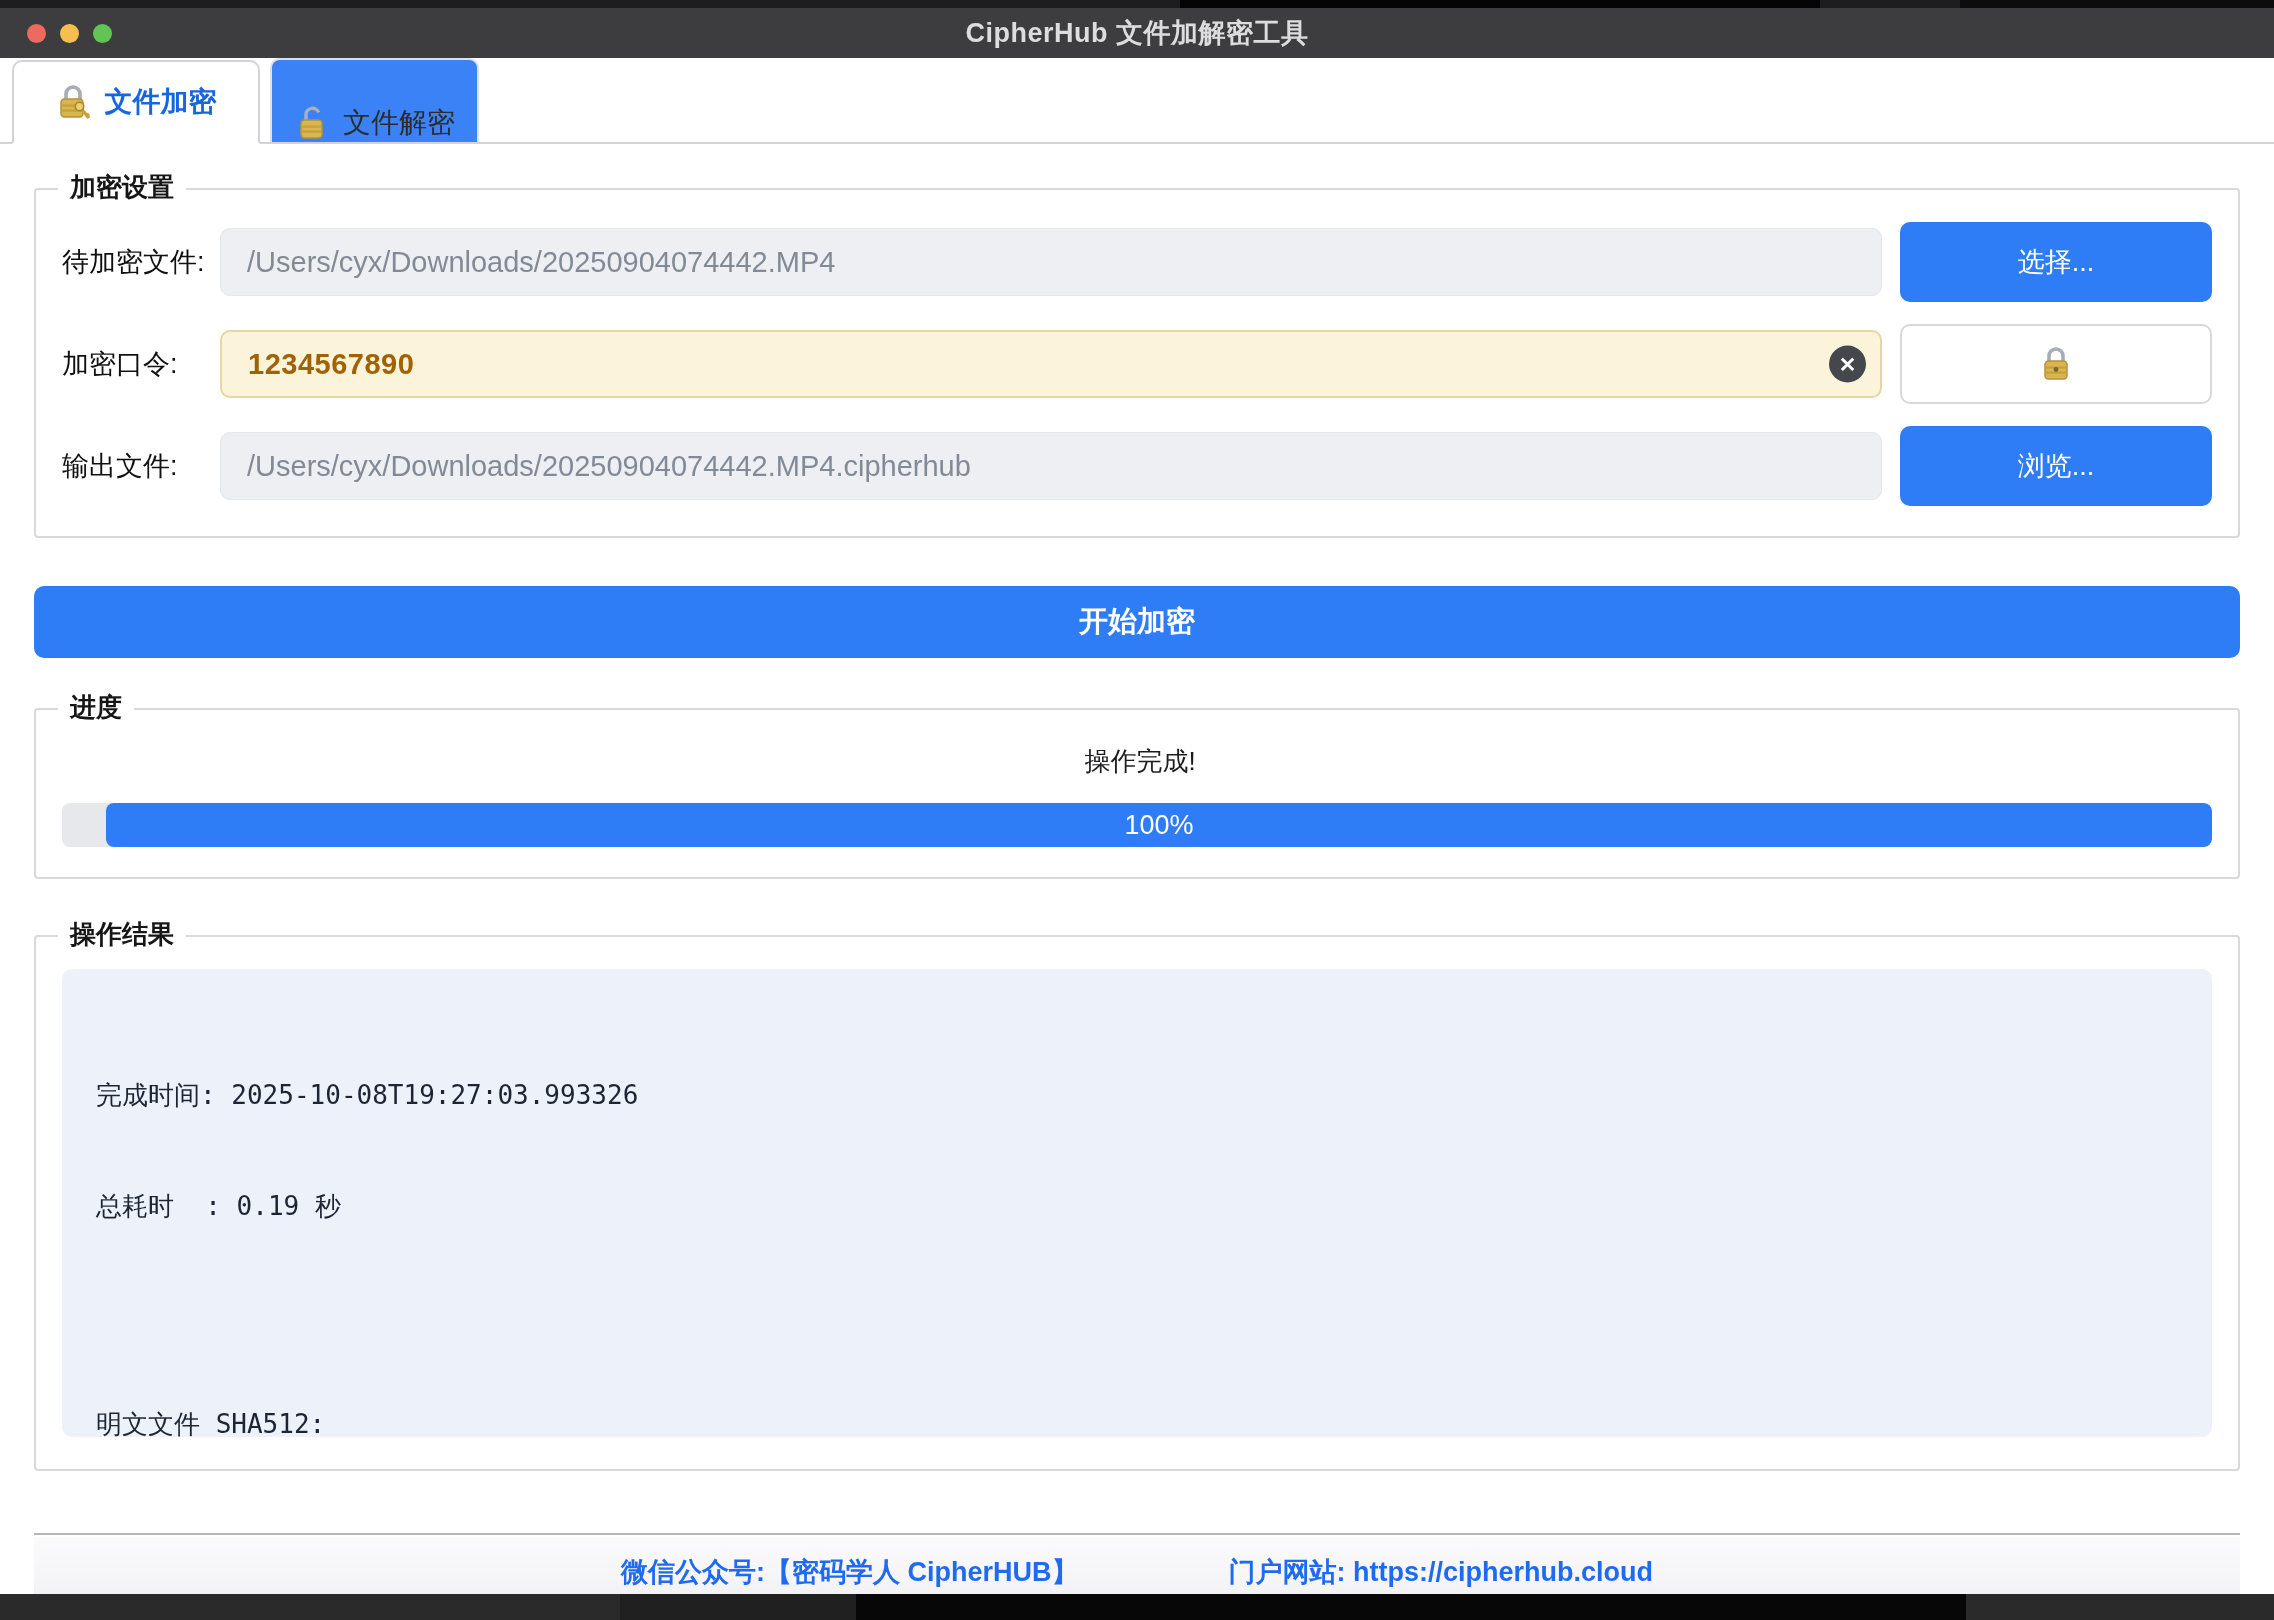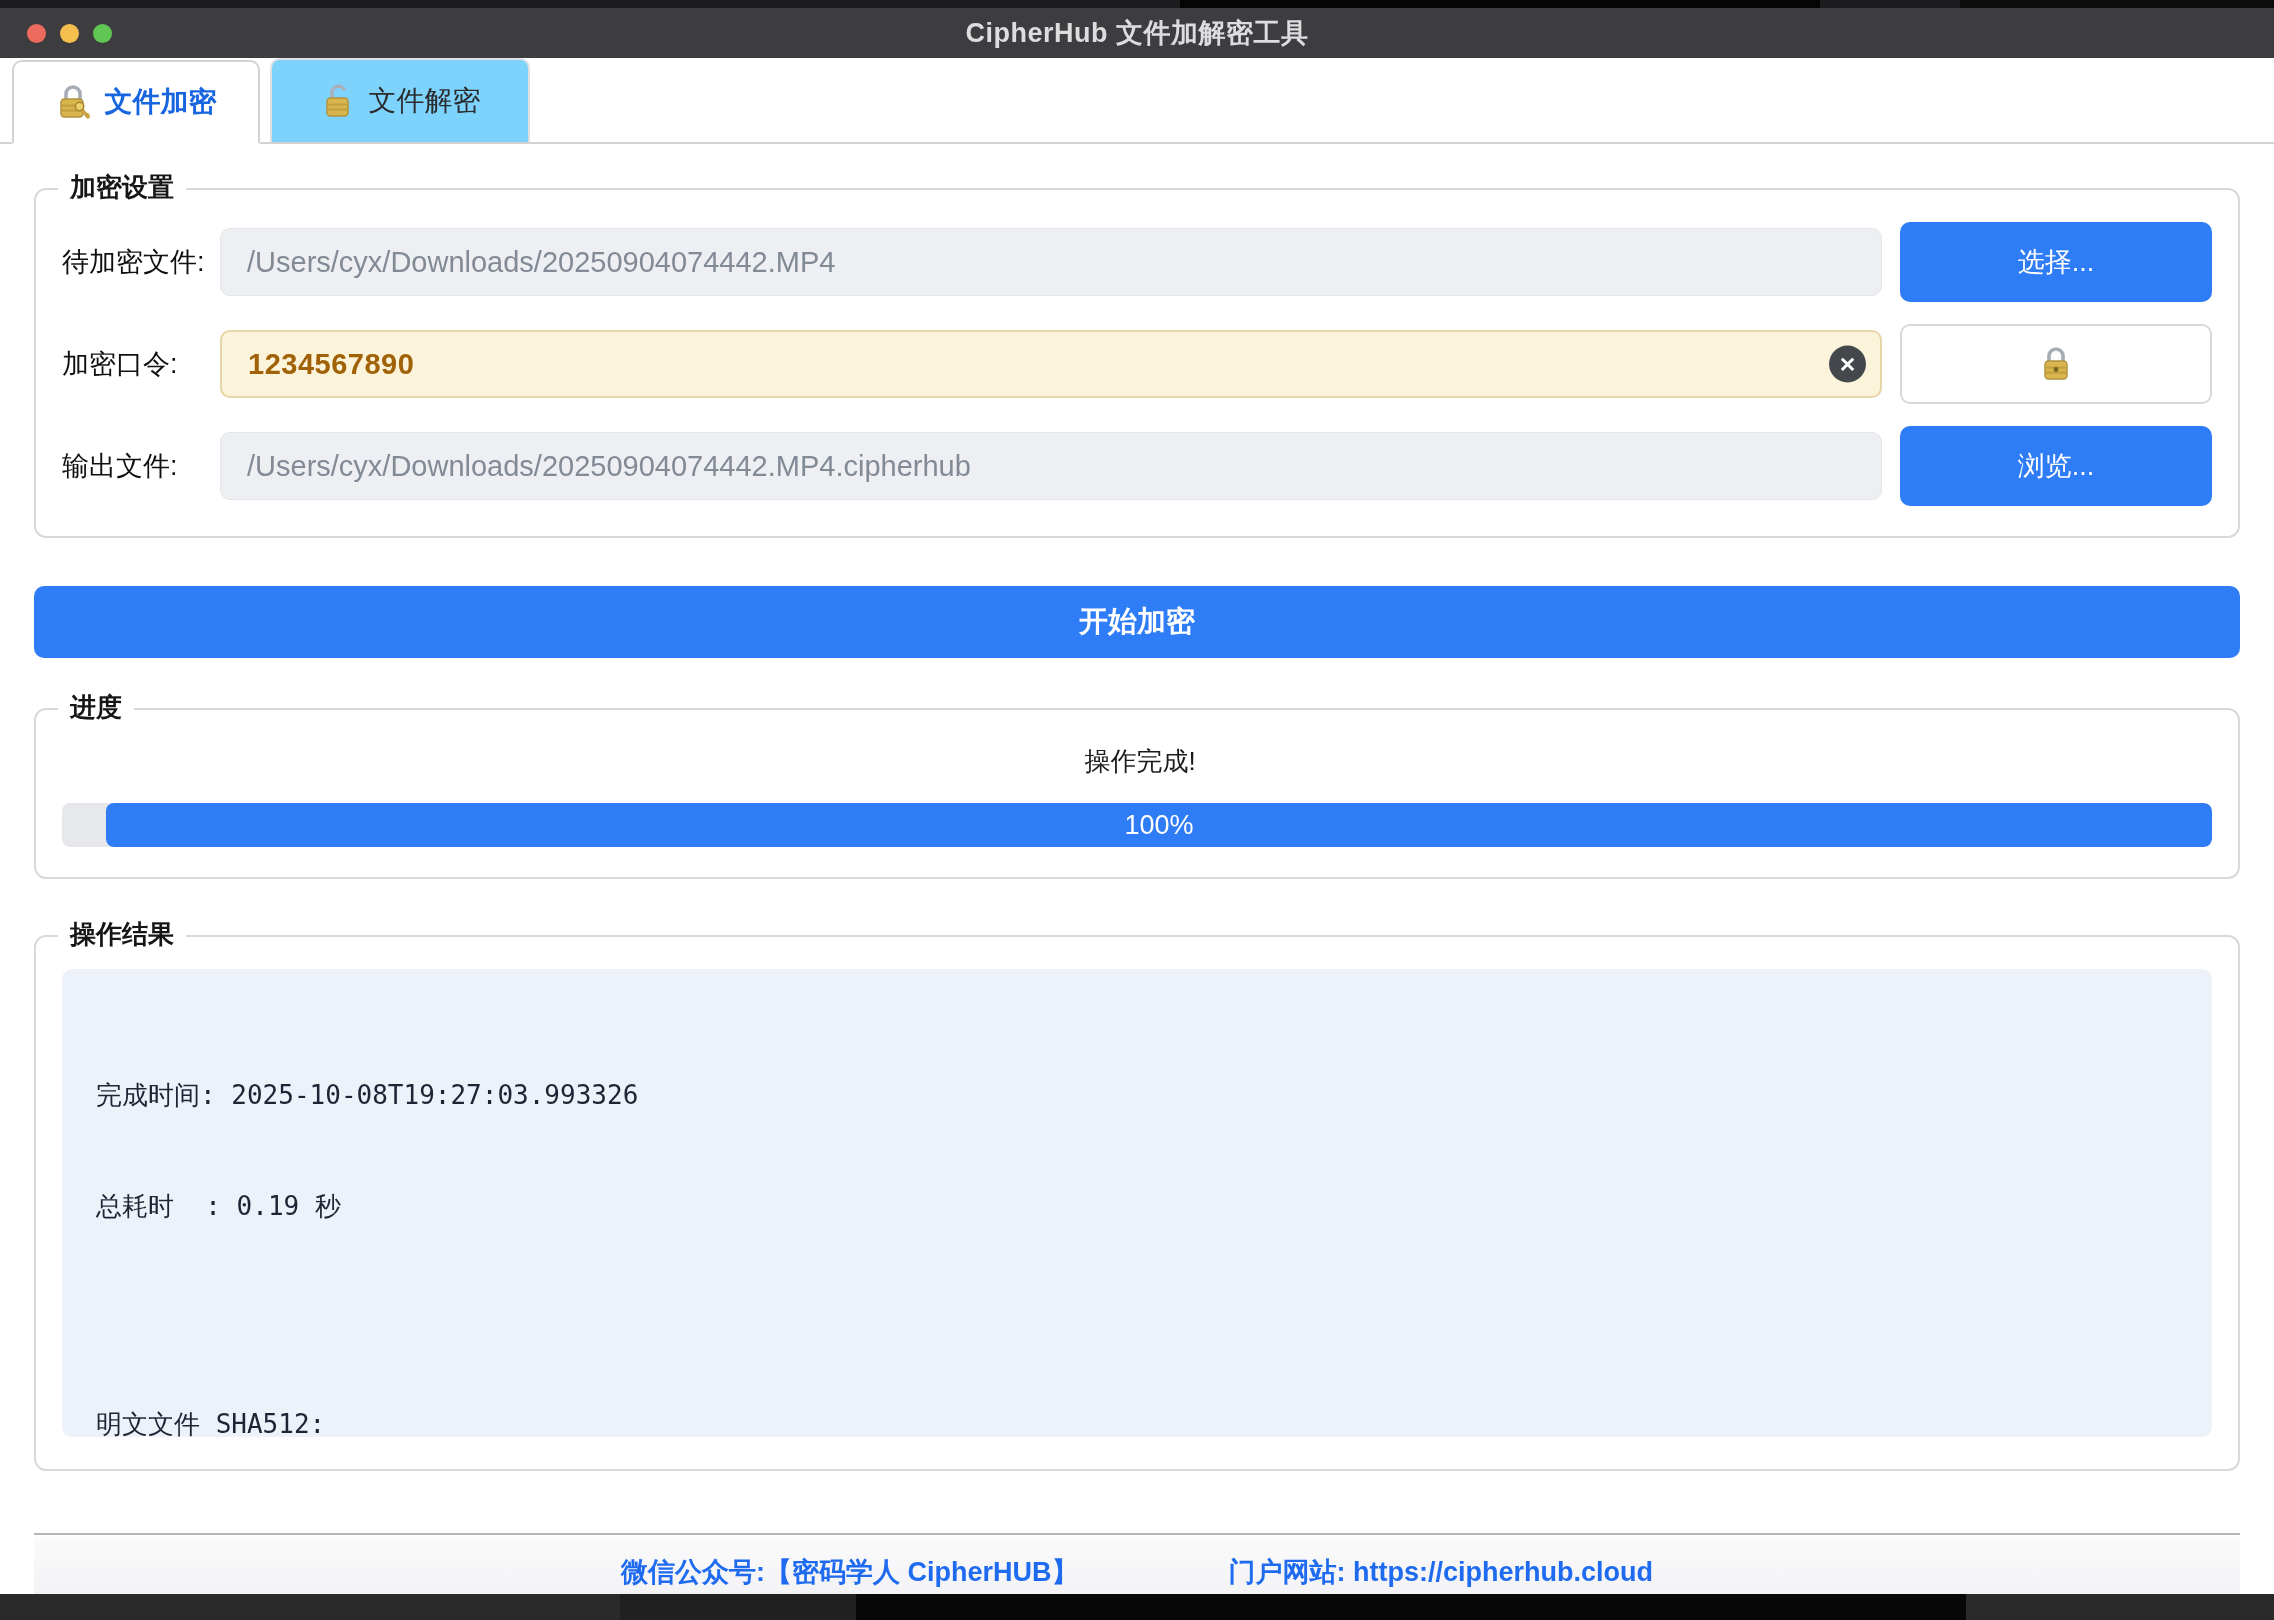--- a/index.html
+++ b/index.html
@@ -39,30 +39,30 @@
   .tab {
     height: 84px; display: flex; align-items: center; justify-content: center;
     gap: 13px; border-radius: 10px 10px 0 0; font-size: 28px; cursor: default;
   }
   .tab.active {
     margin-left: 12px; width: 248px; background: #ffffff;
     border: 2px solid #d3d3d7; border-bottom: 2px solid #ffffff;
     margin-bottom: -2px; color: #1766e0; font-weight: bold; z-index: 2;
   }
   .tab.inactive {
-    margin-left: 10px; width: 260px; background: #7dd3fc;
-    border: 2px solid #dfe0e4; border-bottom: none; color: #2c2c2e;
+    margin-left: 10px; width: 209px; background: #3b82f6;
+    border: 2px solid #dfe0e4; border-bottom: none; color: #2c2c2e; align-items: flex-end;
   }
   .tab-icon { width: 36px; height: 38px; flex: 0 0 auto; }
 
   
   .content { position: absolute; top: 144px; left: 0; width: 2274px; padding: 0 34px; }
 
   .groupbox {
-    position: relative; border: 2px solid #d9d9dd; border-radius: 12px;
+    position: relative; border: 2px solid #d9d9dd; border-radius: 4px;
     background: #ffffff;
   }
   .legend {
     position: absolute; top: -20px; left: 22px; background: #ffffff;
     padding: 0 12px; font-size: 26px; font-weight: bold; color: #161616;
   }
 
   
   .gb-settings { margin-top: 44px; padding: 32px 26px 30px 26px; }
   .form-row { display: flex; align-items: center; margin-bottom: 22px; }

